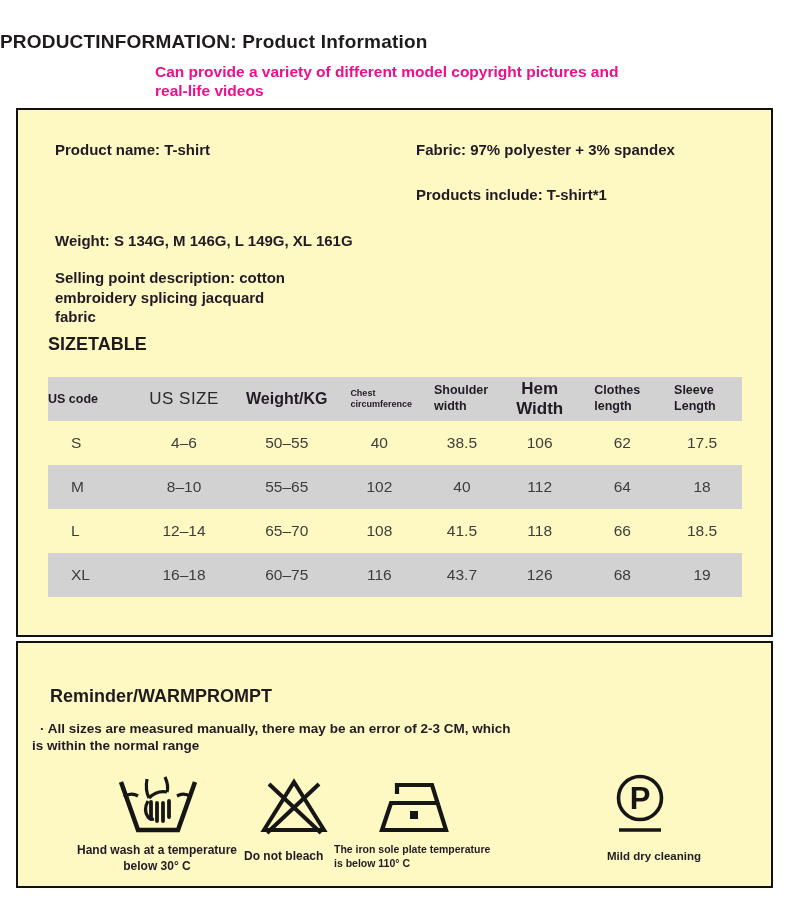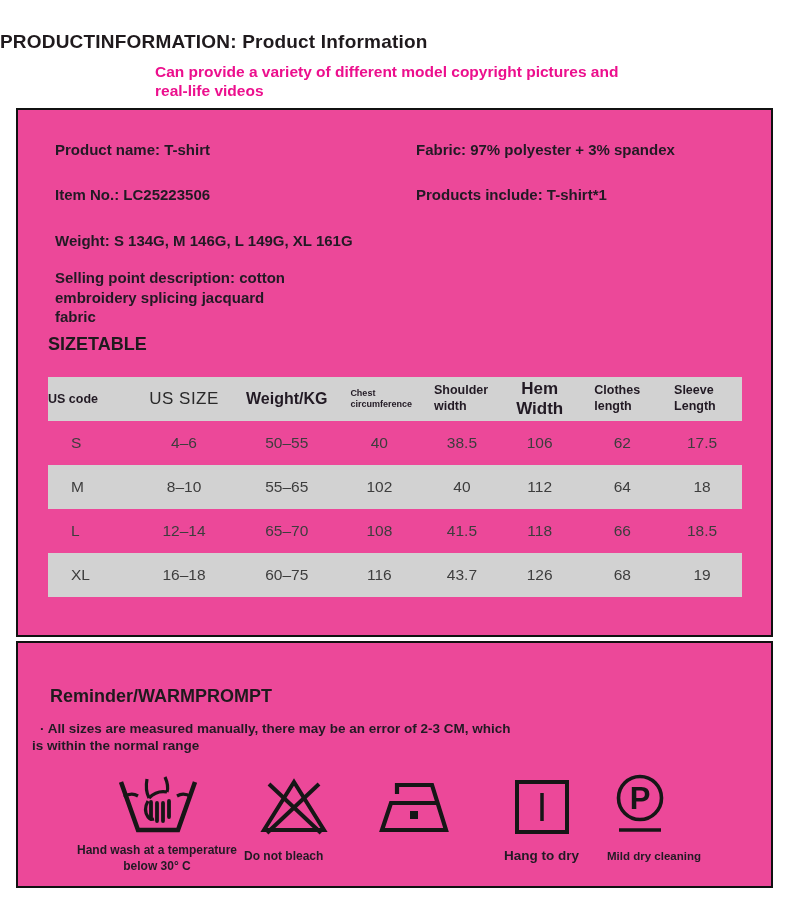--- a/index.html
+++ b/index.html
@@ -4,21 +4,21 @@
 <style>
   html,body{margin:0;padding:0;background:#ffffff;}
   .page{position:relative;width:790px;height:923px;background:#ffffff;
         font-family:"Liberation Sans",sans-serif;color:#221a24;overflow:hidden;}
 
   .page-title{position:absolute;top:31px;left:0;width:790px;
               font-size:19px;font-weight:bold;color:#1f1a1d;letter-spacing:.2px;}
   .page-subtitle{position:absolute;top:63px;left:155px;width:500px;
                  font-size:15.5px;font-weight:bold;color:#EC0F8D;line-height:1.2;}
 
-  .box{position:absolute;left:16px;width:757px;border:2px solid #111;box-sizing:border-box;background:#ec4899;}
+  .box{position:absolute;left:16px;width:757px;border:2px solid #111;box-sizing:border-box;background:#fef9c3;}
   .box1{top:108px;height:529px;}
   .box2{top:641px;height:247px;}
 
   .field{position:absolute;font-size:15px;font-weight:bold;color:#221a24;line-height:1.3;}
   .f-name{left:37px;top:30px;}
   .f-fabric{left:398px;top:30px;}
   .f-item{left:37px;top:75px;}
   .f-include{left:398px;top:75px;}
   .f-weight{left:37px;top:121px;}
   .f-selling{left:37px;top:158px;width:252px;}
@@ -69,21 +69,20 @@
 <body>
 
 <div class="page">
 
   <div class="page-title">PRODUCTINFORMATION: Product Information</div>
   <div class="page-subtitle">Can provide a variety of different model copyright pictures and real-life videos</div>
 
   <section class="box box1">
     <div class="field f-name">Product name: T-shirt</div>
     <div class="field f-fabric">Fabric: 97% polyester + 3% spandex</div>
-    <div class="field f-item">Item No.: LC25223506</div>
     <div class="field f-include">Products include: T-shirt*1</div>
     <div class="field f-weight">Weight: S 134G, M 146G, L 149G, XL 161G</div>
     <div class="field f-selling">Selling point description: cotton embroidery splicing jacquard fabric</div>
 
     <h2 class="sizetable-heading">SIZETABLE</h2>
 
     <div class="table">
       <div class="trow gray">
         <div class="cell h0">US code</div>
         <div class="cell h1">US SIZE</div>
@@ -181,31 +180,23 @@
         <div class="care-label">Do not bleach</div>
       </div>
 
       <div class="care-item ci3">
         <div class="icon-box">
           <svg width="78" height="58" viewBox="0 0 78 58">
             <path class="cicon" stroke-width="4.2" d="M21 17 L21 8 L56 8 L70 53 L6 53 L15 26 L61.5 26"></path>
             <rect x="34" y="34" width="8" height="8" fill="#161616"></rect>
           </svg>
         </div>
-      </div>
-
-      <div class="care-item ci4">
-        <div class="icon-box">
-          <svg width="56" height="56" viewBox="0 0 56 56">
-            <rect class="cicon" stroke-width="4" x="3" y="3" width="50" height="50"></rect>
-            <path class="cicon" stroke-width="3.5" d="M28 14 L28 42"></path>
-          </svg>
-        </div>
-        <div class="care-label">Hang to dry</div>
-      </div>
+        <div class="care-label">The iron sole plate temperature is below 110° C</div>
+      </div>
+
 
       <div class="care-item ci5">
         <div class="icon-box">
           <svg width="56" height="62" viewBox="0 0 56 62">
             <circle class="cicon" stroke-width="3.6" cx="28" cy="25" r="21.5"></circle>
             <text x="28" y="36" text-anchor="middle" font-family="Liberation Sans, sans-serif" font-size="31" font-weight="bold" fill="#161616">P</text>
             <line class="cicon" stroke-width="3.6" x1="7" y1="57" x2="49" y2="57"></line>
           </svg>
         </div>
         <div class="care-label">Mild dry cleaning</div>

